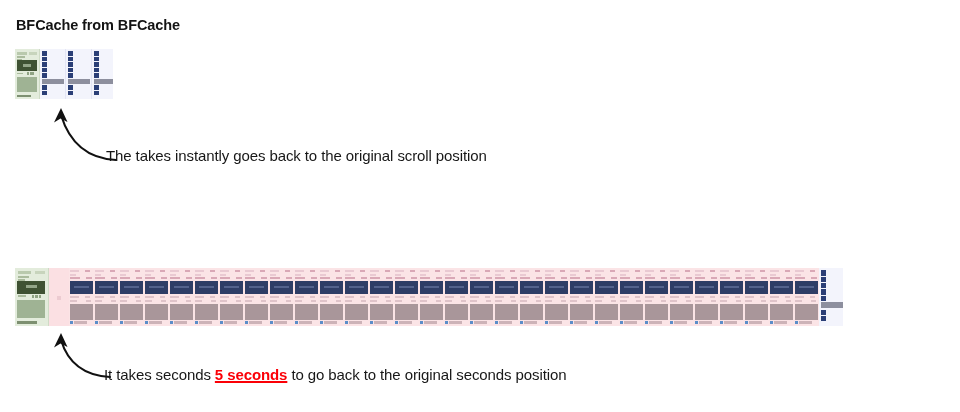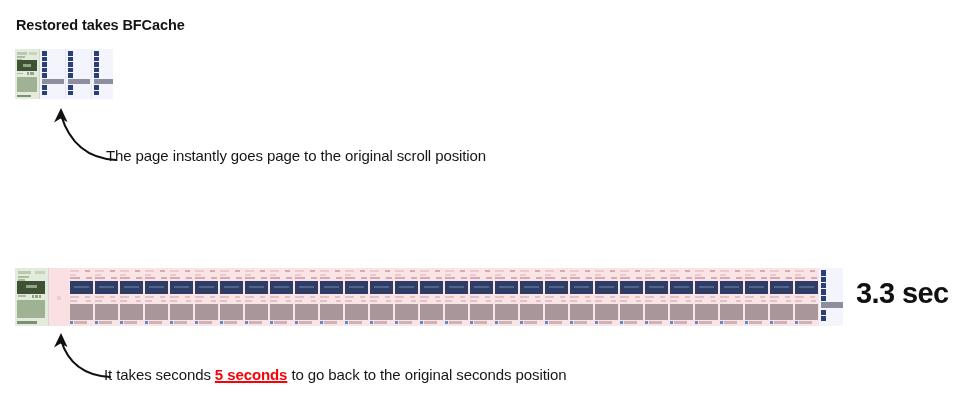--- a/index.html
+++ b/index.html
@@ -102,21 +102,21 @@
     text-decoration:underline;
     text-decoration-thickness:2px;
     text-underline-offset:1px;
   }
 </style>
 </head>
 <body>
 
 <div class="stage">
 
-  <div class="section-heading" id="heading-1">Restored takes BFCache</div>
+  <div class="section-heading" id="heading-1">BFCache from BFCache</div>
 
   <div class="filmstrip" id="filmstrip-1">
     <div class="strip-row" id="strip-row-1">
         <div class="frame frame-green" style="width: 24px;">
           <div class="g-topbar"></div>
           <div class="g-topbar2"></div>
           <div class="g-line" style="left:8%;top:14%;width:34%;height:3%"></div>
           <div class="g-line" style="left:8%;top:19%;width:22%;height:3%"></div>
           <div class="g-hero"></div>
           <div class="g-hero-txt"></div>
@@ -286,21 +286,21 @@
       </div>
   </div>
 
 
   <svg class="arrow" id="arrow-1" viewBox="0 0 68 58">
     <path d="M66 55 C 46 54, 22 46, 11 10" stroke="#111111" stroke-width="2.1" fill="none" stroke-linecap="round"></path>
     <path d="M11 3 L 17.5 17 L 10.5 13.5 L 4 17.5 Z" fill="#111111"></path>
   </svg>
 
   <div class="caption" id="caption-1">
-    <span>The page instantly goes page to the original scroll position</span>
+    <span>The takes instantly goes back to the original scroll position</span>
   </div>
 
 
   <div class="filmstrip" id="filmstrip-2">
     <div class="strip-row" id="strip-row-2">
         <div class="frame frame-green" style="width: 33px;">
           <div class="g-topbar"></div>
           <div class="g-topbar2"></div>
           <div class="g-line" style="left:8%;top:14%;width:34%;height:3%"></div>
           <div class="g-line" style="left:8%;top:19%;width:22%;height:3%"></div>
@@ -844,21 +844,20 @@
             <div style="flex:1;margin-left:6%">
               <div class="lav-t1" style="width:82%;height:26%"></div>
               <div class="lav-t2" style="width:60%;height:22%;margin-top:16%"></div>
             </div>
           </div>
           <div class="lav-gray" style="left:6%;top:59%;width:88%;height:10%"></div>
         </div>
       </div>
   </div>
 
-  <div class="duration" id="duration-2">3.3 sec</div>
 
   <svg class="arrow" id="arrow-2" viewBox="0 0 62 50">
     <path d="M60 47 C 42 46, 20 40, 11 10" stroke="#111111" stroke-width="2.1" fill="none" stroke-linecap="round"></path>
     <path d="M11 3 L 17.5 17 L 10.5 13.5 L 4 17.5 Z" fill="#111111"></path>
   </svg>
 
   <div class="caption" id="caption-2">
     <span>It takes seconds </span><span class="hl">5 seconds</span><span> to go back to the original seconds position</span>
   </div>
 

